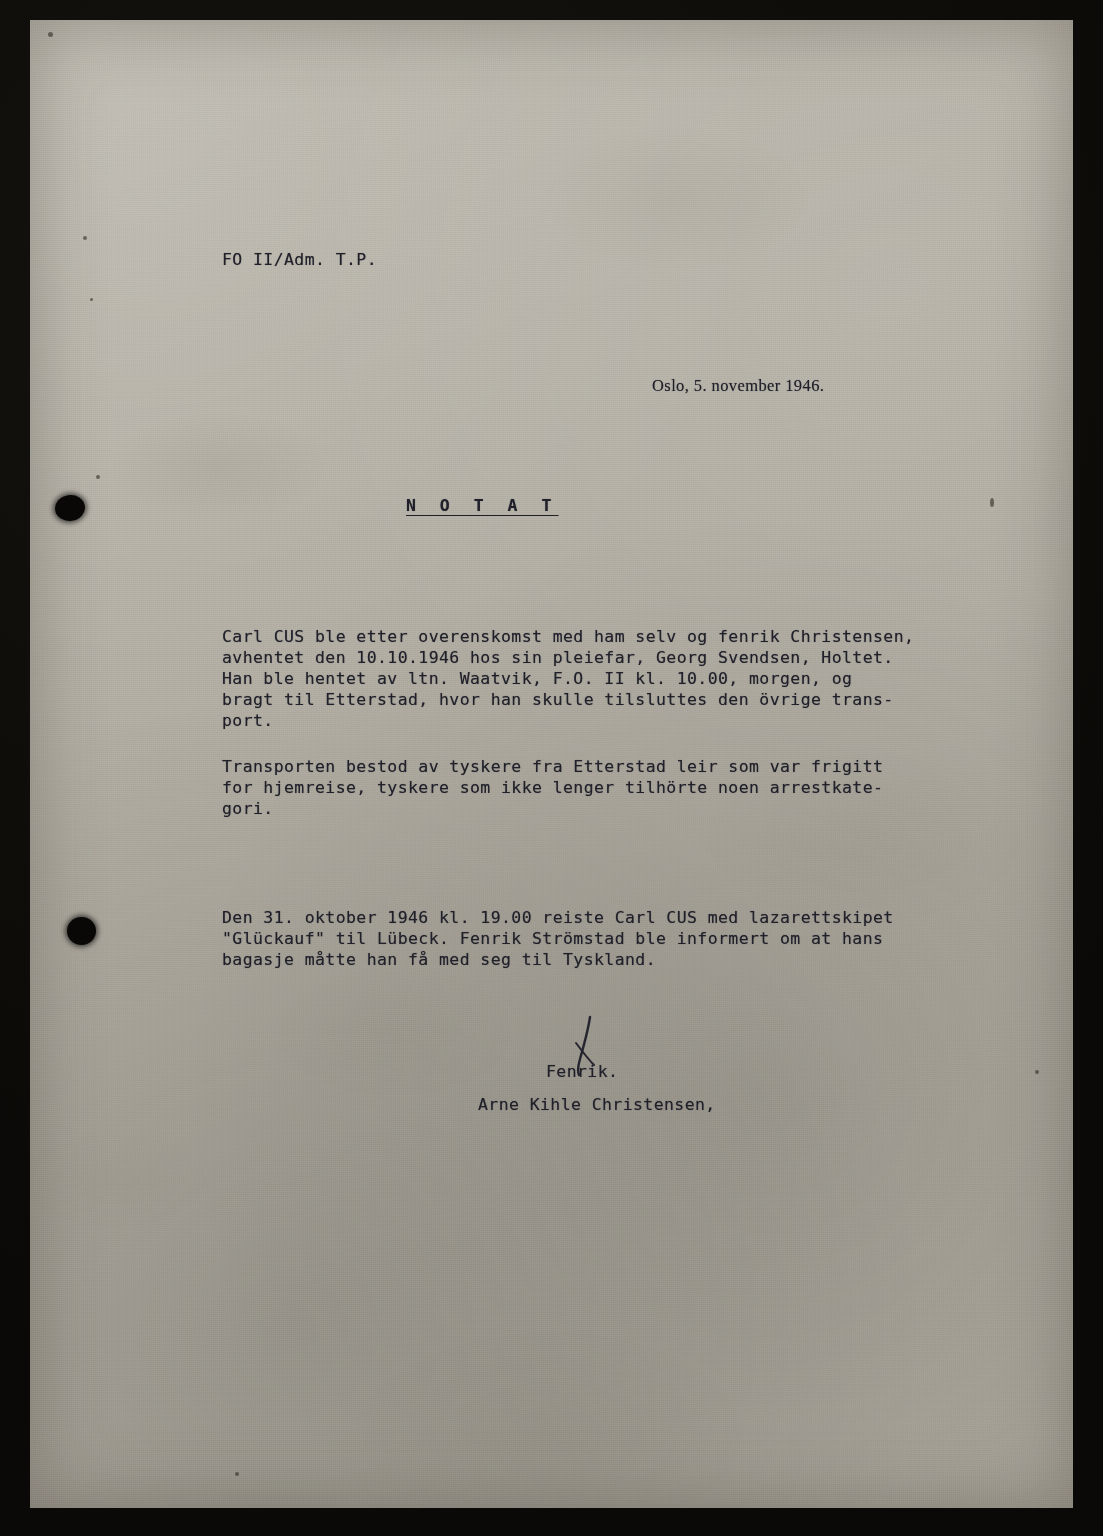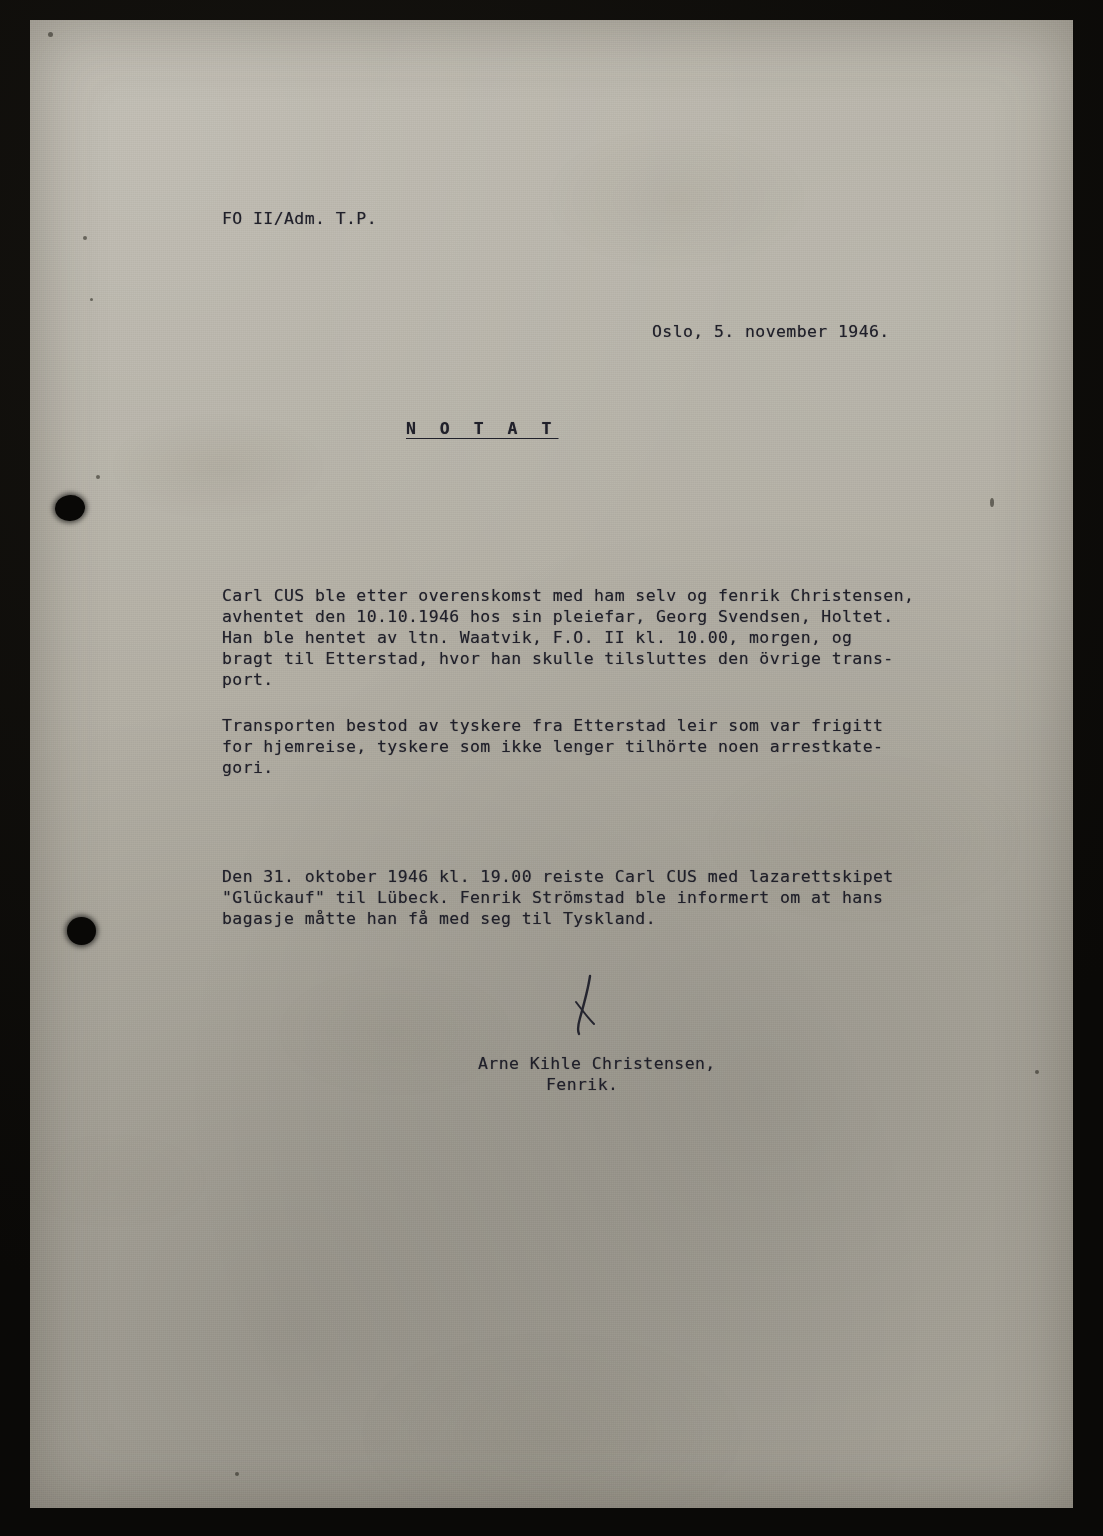--- a/index.html
+++ b/index.html
@@ -94,54 +94,55 @@
 
   
   .doc {
     position: absolute;
     inset: 0;
     color: #20202a;
     font-family: "DejaVu Sans Mono", monospace;
     font-size: 16.5px;
     letter-spacing: 0.4px;
     line-height: 21px;
+    margin-top: 41px;
   }
   .line, .para {
     position: absolute;
     white-space: pre-wrap;
     text-shadow: 0 0 1px rgba(25,25,35,0.45);
   }
 
   .file-ref { left: 192px; top: 188px; }
-  .date     { left: 622px; top: 301px; }
+  .date     { left: 622px; top: 314px; font-family: Liberation Serif, serif; }
 
   .notat {
     left: 368px;
-    top: 398px;
+    top: 434px;
     letter-spacing: 7px;
     text-decoration: underline;
     text-underline-offset: 4px;
     font-weight: 600;
     padding-left: 8px;
   }
 
   .subject { left: 192px; top: 484px; }
   .subject .lbl { }
   .subject .ul {
     text-decoration: underline;
     text-underline-offset: 3px;
   }
 
   .p1 { left: 192px; top: 565px; width: 820px; }
   .p2 { left: 192px; top: 695px; width: 820px; }
   .p3 { left: 192px; top: 782px; width: 820px; }
   .p4 { left: 192px; top: 846px; width: 830px; }
 
   .sign-name { left: 448px; top: 1033px; }
-  .sign-rank { left: 516px; top: 1054px; }
+  .sign-rank { left: 516px; top: 1000px; }
 
   
   .signature-mark {
     position: absolute;
     left: 528px;
     top: 952px;
     width: 60px;
     height: 70px;
     pointer-events: none;
   }

